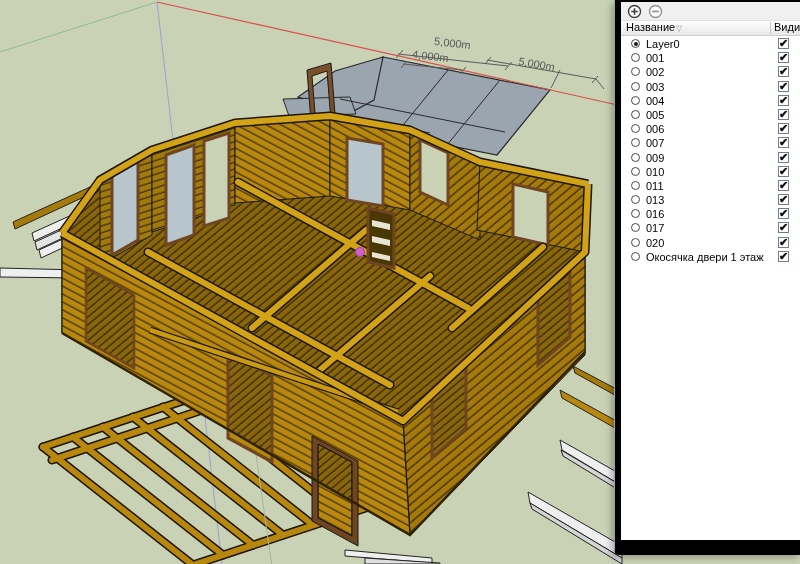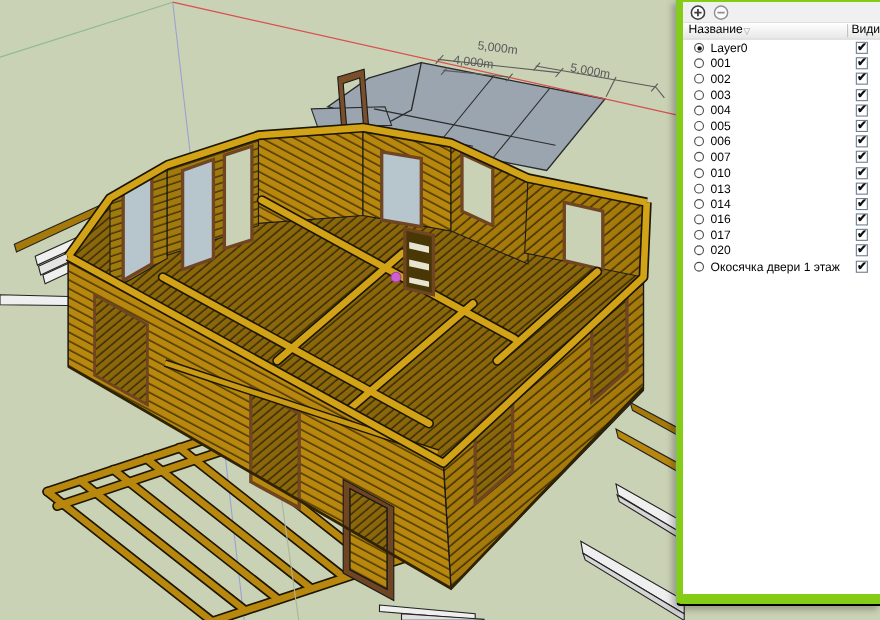--- a/index.html
+++ b/index.html
@@ -6,22 +6,22 @@
   body {
     width:800px; height:564px; overflow:hidden; position:relative;
     font-family:"Liberation Sans", sans-serif;
     background:#cad2b5;
   }
   #scene { position:absolute; left:0; top:0; }
 
   
   .layers-panel {
     position:absolute; left:614px; top:0; width:186px; height:549px;
-    background:#84cc16;
-    border-left:1px solid #8fa6b5; border-bottom:2px solid #000000;
+    background:#000000;
+    border-left:1px solid #8fa6b5; border-bottom:6px solid #000000;
     border-bottom-left-radius:5px;
     box-shadow:-3px 3px 6px rgba(0,0,0,0.25);
   }
   .panel-inner {
     position:absolute; left:6px; top:2px; right:0; bottom:9px;
     display:flex; flex-direction:column; background:#fff;
   }
   .panel-toolbar {
     height:18px; flex:0 0 18px; background:#f0f0f0;
     display:flex; align-items:center; gap:6px; padding-left:6px;
@@ -299,31 +299,36 @@
           <span class="layer-label">006</span>
           <span class="vis-check checked"></span>
         </div>
         <div class="layer-row">
           <span class="radio"></span>
           <span class="layer-label">007</span>
           <span class="vis-check checked"></span>
         </div>
         <div class="layer-row">
           <span class="radio"></span>
+          <span class="layer-label">009</span>
+          <span class="vis-check checked"></span>
+        </div>
+        <div class="layer-row">
+          <span class="radio"></span>
           <span class="layer-label">010</span>
           <span class="vis-check checked"></span>
         </div>
         <div class="layer-row">
           <span class="radio"></span>
+          <span class="layer-label">011</span>
+          <span class="vis-check checked"></span>
+        </div>
+        <div class="layer-row">
+          <span class="radio"></span>
           <span class="layer-label">013</span>
-          <span class="vis-check checked"></span>
-        </div>
-        <div class="layer-row">
-          <span class="radio"></span>
-          <span class="layer-label">014</span>
           <span class="vis-check checked"></span>
         </div>
         <div class="layer-row">
           <span class="radio"></span>
           <span class="layer-label">016</span>
           <span class="vis-check checked"></span>
         </div>
         <div class="layer-row">
           <span class="radio"></span>
           <span class="layer-label">017</span>

